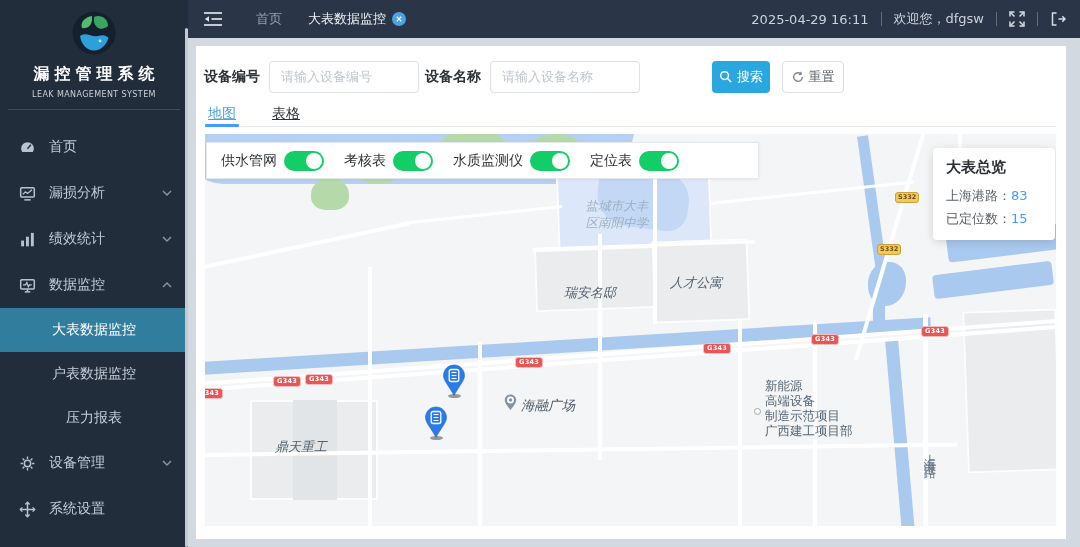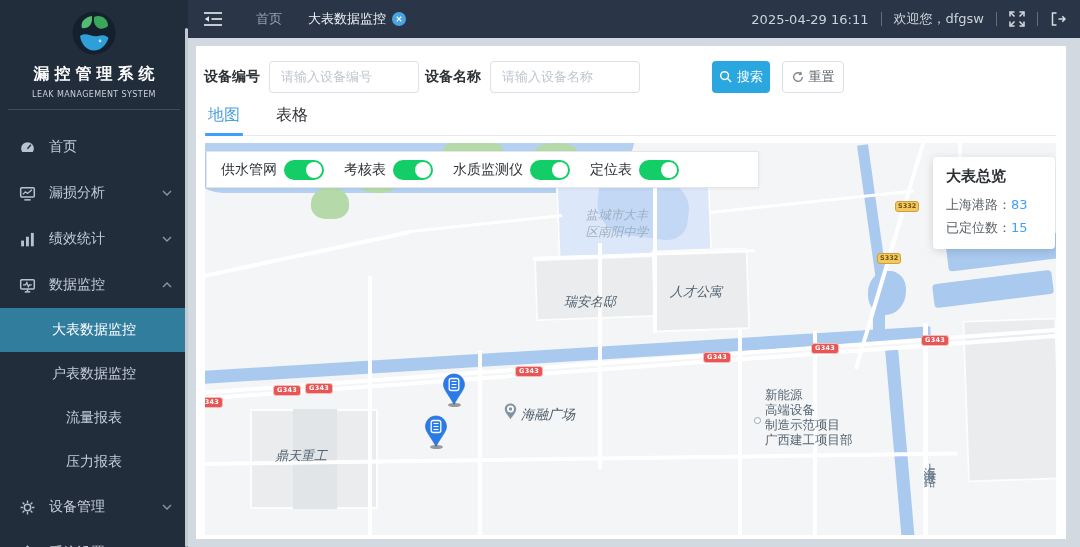--- a/index.html
+++ b/index.html
@@ -36,21 +36,21 @@
   .filter-row { display:flex; align-items:center; padding:14px 0 0 8px; height:47px; }
   .flabel { font-size:14px; font-weight:bold; color:#2f3338; margin-right:9px; white-space:nowrap; }
   .f-input { width:150px; height:32px; border:1px solid #dcdfe6; border-radius:4px; padding:0 11px; font-size:13px; color:#5a6268; outline:none; }
   .f-input::placeholder { color:#bfc6ce; }
   .gap-sm { width:6px; } .gap-lg { width:72px; }
   .btn { height:32px; border-radius:4px; font-size:13px; display:flex; align-items:center; justify-content:center; gap:5px; cursor:pointer; border:none; }
   .btn-search { width:58px; background:#2ba7e0; color:#fff; }
   .btn-reset  { width:62px; background:#fff; color:#5a6068; border:1px solid #dcdfe6; margin-left:12px; }
 
   .tabs-row { display:flex; gap:30px; margin:10px 10px 0 9px; border-bottom:1px solid #e6e9ed; }
-  .tab { font-size:16px; color:#303338; padding:2px 3px 9px 3px; position:relative; cursor:pointer; }
+  .tab { font-size:14px; color:#303338; padding:2px 3px 3px 3px; position:relative; cursor:pointer;text-decoration:underline; }
   .tab.active { color:#4da3dd; }
   .tab.active::after { content:""; position:absolute; left:0; right:0; bottom:-1px; height:3px; background:#409eff; border-radius:1px; }
 
   
   .map { position:relative; margin:7px 10px 0 9px; height:392px; background:#f4f5f6; overflow:hidden; }
   .abs { position:absolute; }
   .water { background:#b5d1f2; }
   .river { background:#a9c9ef; }
   .green { background:#b5d9a8; border-radius:50%; }
   .block { background:#eaecee; border:2px solid #fcfdfd; }
@@ -130,23 +130,20 @@
       <span>数据监控</span>
       <svg class="chev up" width="10" height="6" viewBox="0 0 10 6">
           <polyline points="1,1 5,5 9,1" stroke="#8a96a3" fill="none" stroke-width="1.4"></polyline>
         </svg>
     </div>
     <div class="submenu-item active">
         <span>大表数据监控</span>
       </div>
     <div class="submenu-item">
         <span>户表数据监控</span>
-      </div>
-    <div class="submenu-item">
-        <span>流量报表</span>
       </div>
     <div class="submenu-item">
         <span>压力报表</span>
       </div>
     <div class="menu-item">
       <svg class="mi-icon" viewBox="0 0 16 16" fill="none" stroke="currentColor">
           <circle cx="8" cy="8" r="3" stroke-width="1.4"></circle>
           <path d="M8 1.5v2.2M8 12.3v2.2M1.5 8h2.2M12.3 8h2.2M3.4 3.4l1.6 1.6M11 11l1.6 1.6M12.6 3.4L11 5M5 11l-1.6 1.6" stroke-width="1.3"></path>
         </svg>
       <span>设备管理</span>

